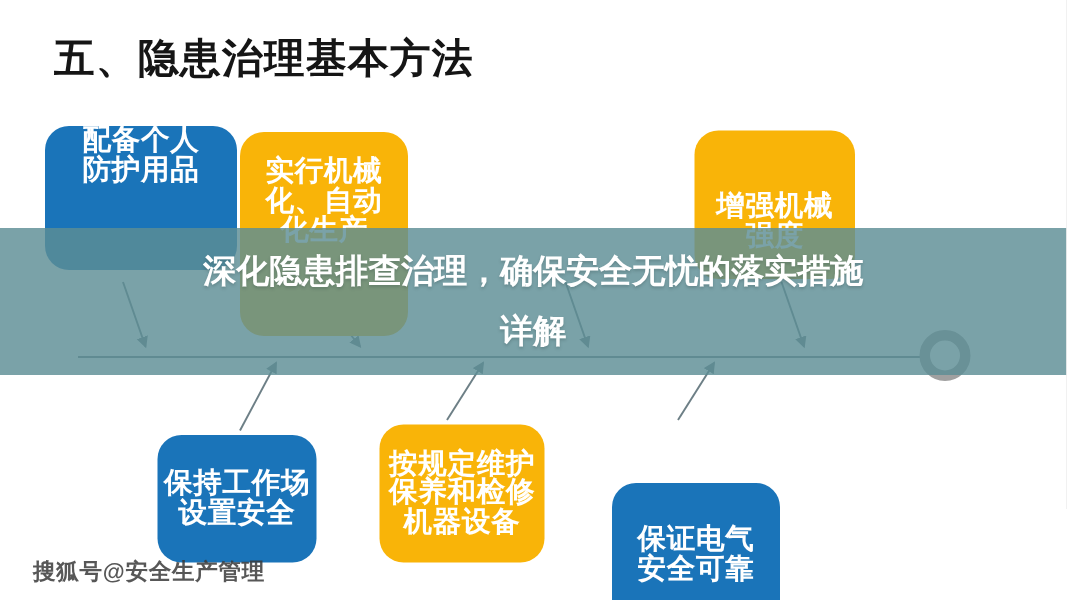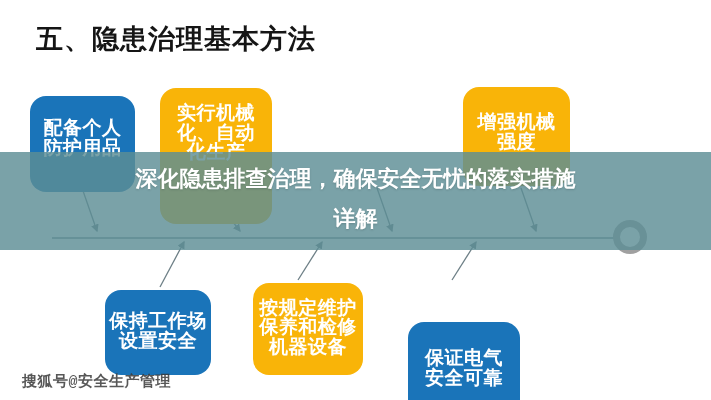--- a/index.html
+++ b/index.html
@@ -1,35 +1,35 @@
 <!DOCTYPE html>
 <html style="--blue: #1a74b9; --yellow: #f9b408; --overlay: #5d8e95; --line: #6d7f86; --ring: #a0a0a0; --title_text: #151515; --box_text: #ffffff; --banner_text: #ffffff;"><head>
 <meta charset="utf-8">
 <style>
   html,body{margin:0;padding:0;background:#e8e8e8;}
   #stage{
     position:relative;width:711px;height:400px;background:#ffffff;
-    overflow:hidden;font-family:Liberation Mono, monospace;
+    overflow:hidden;font-family:Liberation Sans, sans-serif;
   }
   .page-title{
     position:absolute;left:36px;top:21px;font-size:27px;font-weight:700;
     color:#151515;letter-spacing:1px;white-space:nowrap;z-index:1;
   }
   .box{
     position:absolute;border-radius:16px;color:#ffffff;font-weight:700;
     font-size:19px;line-height:19.5px;text-align:center;white-space:pre-line;
     box-sizing:border-box;z-index:1;letter-spacing:0.5px;
   }
   .box.blue{background:var(--blue,#1a74b9);}
   .box.yellow{background:var(--yellow,#f9b408);}
   .box.centered{display:flex;align-items:center;justify-content:center;}
-  #tbox1{left:30px;top:96px;width:105px;height:96px;padding-top:24px;}
+  #tbox1{left:30px;top:84px;width:128px;height:96px;}
   #tbox2{left:160px;top:88px;width:112px;height:136px;padding-top:17px;}
   #tbox3{left:318px;top:87px;width:109px;height:99px;padding-top:27px;}
-  #tbox4{left:463px;top:87px;width:107px;height:99px;padding-top:27px;}
+  #tbox4{left:463px;top:87px;width:107px;height:99px;padding-top:41px;}
   #bbox1{left:105px;top:290px;width:106px;height:85px;}
   #bbox2{left:253px;top:283px;width:110px;height:92px;}
   #bbox3{left:408px;top:278px;width:112px;height:95px;margin-top:44px;}
   #flow-svg{position:absolute;left:0;top:0;z-index:1;}
   .ring{
     position:absolute;left:613px;top:220px;width:20px;height:20px;
     border:7px solid var(--ring,#a0a0a0);border-radius:50%;z-index:1;
   }
   .overlay-band{
     position:absolute;left:0;top:152px;width:711px;height:98px;

